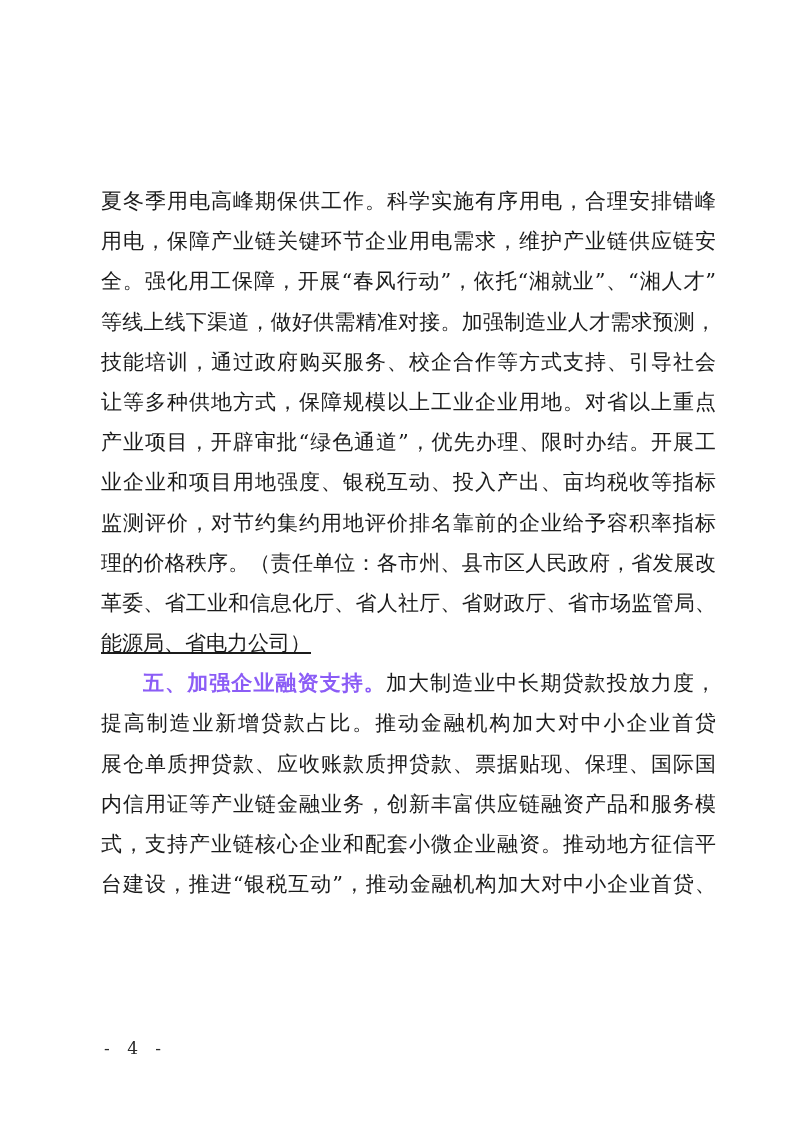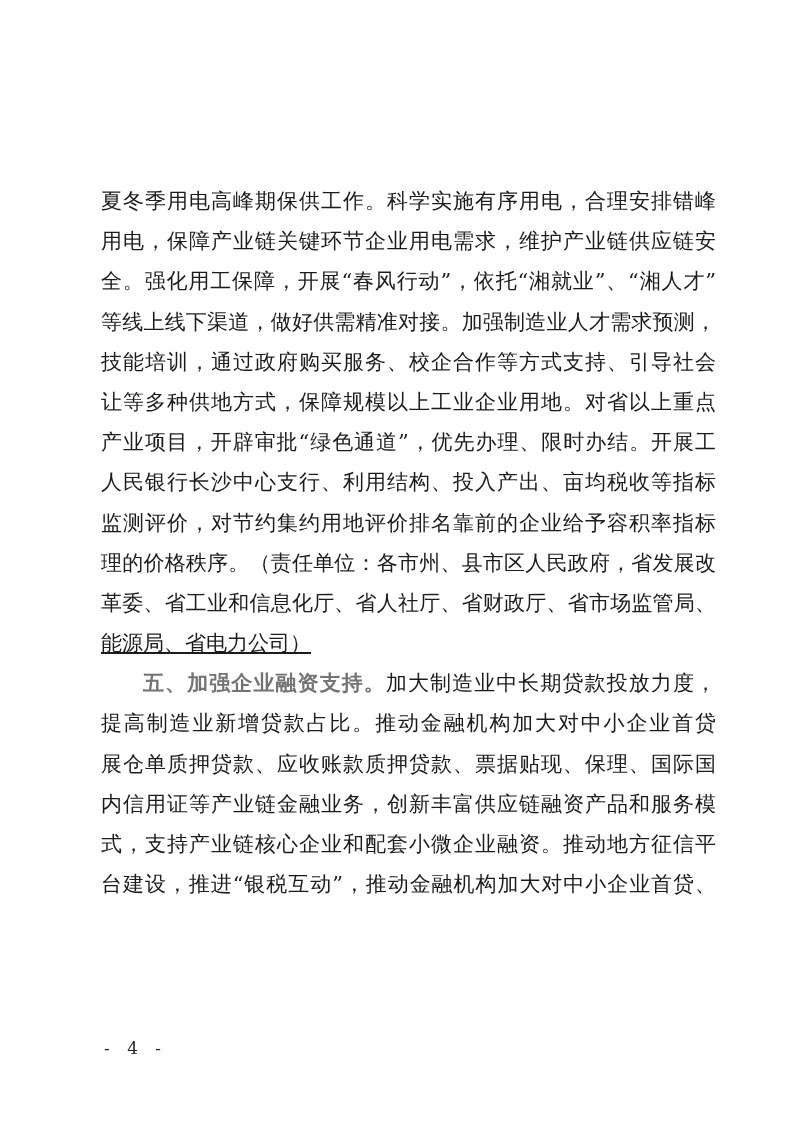--- a/index.html
+++ b/index.html
@@ -36,21 +36,21 @@
   .line.short {
     text-align-last: left;
     text-decoration: underline;
   }
   .line.indent {
     text-indent: 2em;
   }
   .heading-run {
     font-family: Liberation Mono, monospace;
     font-weight: 700;
-    color: #737373;
+    color: #8b5cf6;
   }
   .footer-pagenum {
     position: absolute;
     left: 104px;
     top: 1036px;
     font-size: 17px;
     line-height: 24px;
     letter-spacing: 6px;
     color: #2a2a2a;
     font-family: "DejaVu Serif", "Liberation Serif", serif;
@@ -61,21 +61,21 @@
 
 <div class="page">
   <div class="body-text">
     <div class="line">夏冬季用电高峰期保供工作。科学实施有序用电，合理安排错峰</div>
     <div class="line">用电，保障产业链关键环节企业用电需求，维护产业链供应链安</div>
     <div class="line">全。强化用工保障，开展“春风行动”，依托“湘就业”、“湘人才”</div>
     <div class="line">等线上线下渠道，做好供需精准对接。加强制造业人才需求预测，</div>
     <div class="line">技能培训，通过政府购买服务、校企合作等方式支持、引导社会</div>
     <div class="line">让等多种供地方式，保障规模以上工业企业用地。对省以上重点</div>
     <div class="line">产业项目，开辟审批“绿色通道”，优先办理、限时办结。开展工</div>
-    <div class="line">人民银行长沙中心支行、利用结构、投入产出、亩均税收等指标</div>
+    <div class="line">业企业和项目用地强度、银税互动、投入产出、亩均税收等指标</div>
     <div class="line">监测评价，对节约集约用地评价排名靠前的企业给予容积率指标</div>
     <div class="line">理的价格秩序。（责任单位：各市州、县市区人民政府，省发展改</div>
     <div class="line">革委、省工业和信息化厅、省人社厅、省财政厅、省市场监管局、</div>
     <div class="line short">能源局、省电力公司）</div>
     <div class="line indent"><span class="heading-run">五、加强企业融资支持。</span><span>加大制造业中长期贷款投放力度，</span></div>
     <div class="line">提高制造业新增贷款占比。推动金融机构加大对中小企业首贷</div>
     <div class="line">展仓单质押贷款、应收账款质押贷款、票据贴现、保理、国际国</div>
     <div class="line">内信用证等产业链金融业务，创新丰富供应链融资产品和服务模</div>
     <div class="line">式，支持产业链核心企业和配套小微企业融资。推动地方征信平</div>
     <div class="line">台建设，推进“银税互动”，推动金融机构加大对中小企业首贷、</div>

